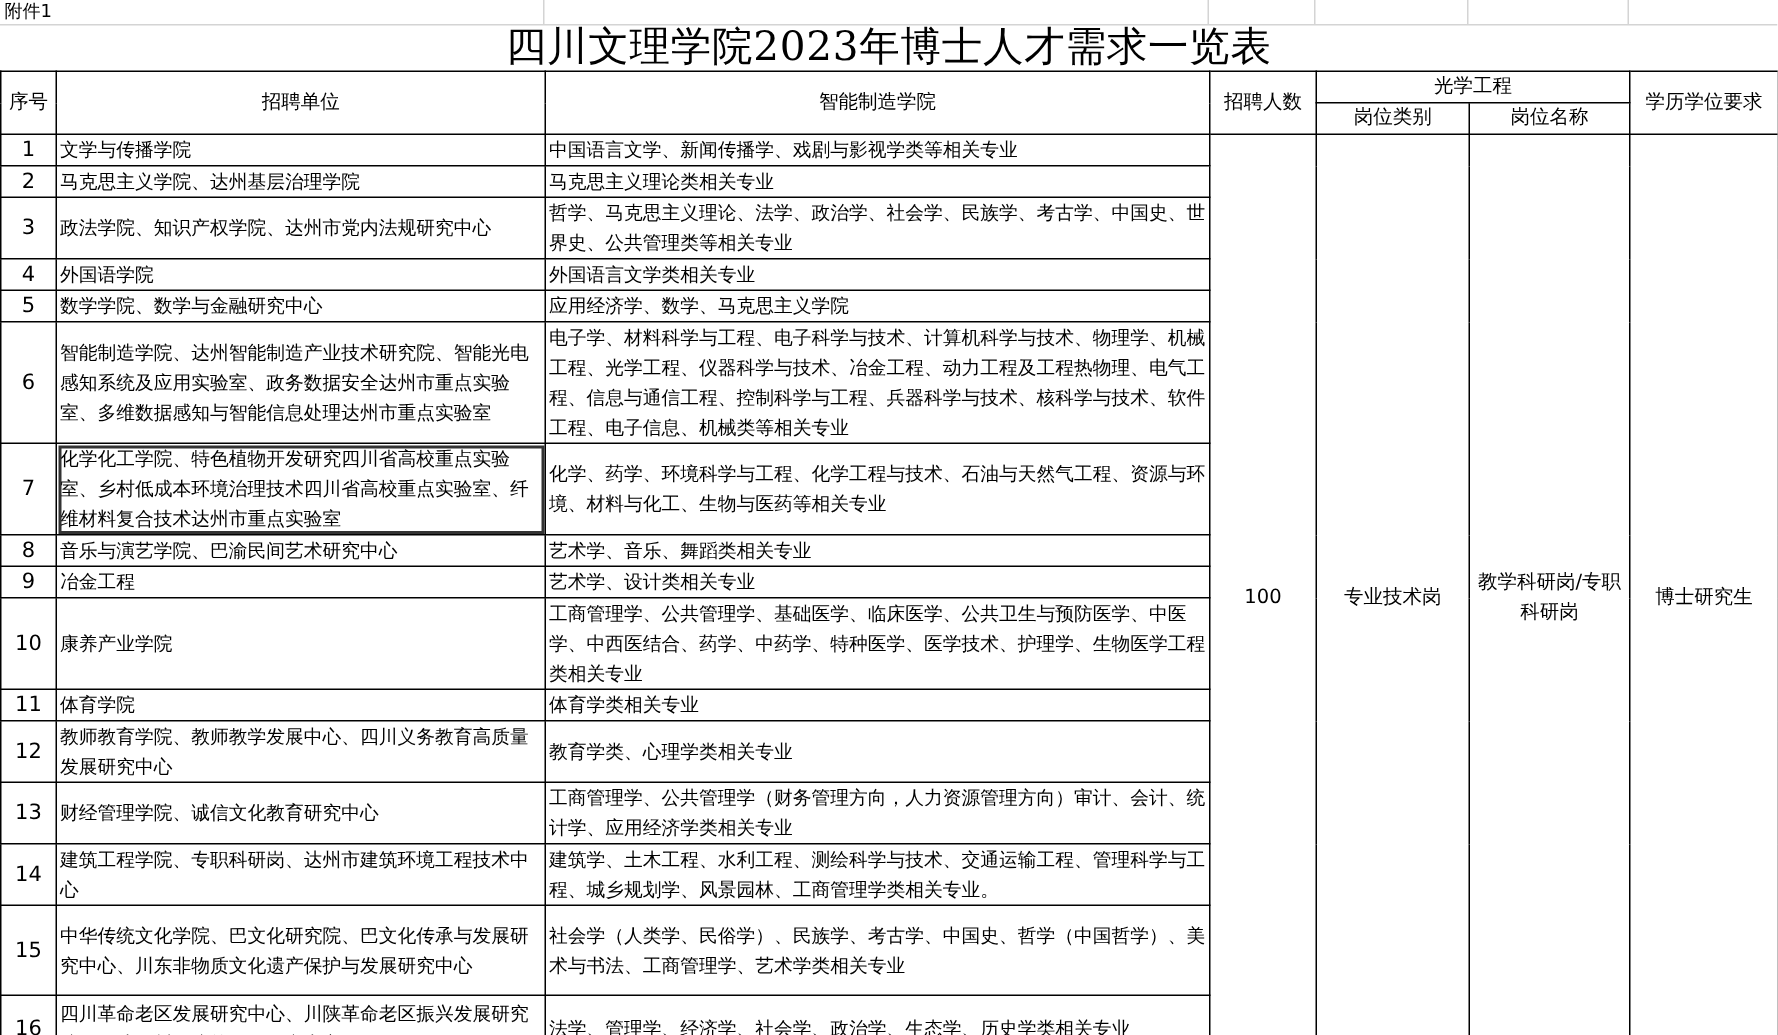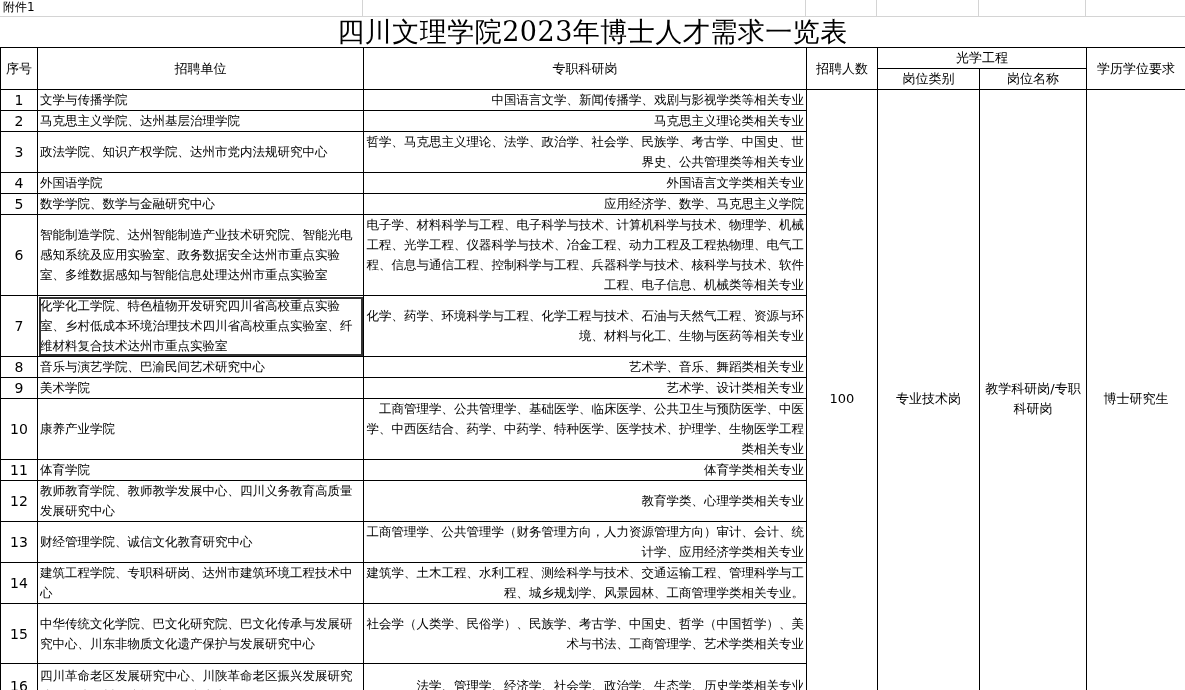--- a/index.html
+++ b/index.html
@@ -32,21 +32,21 @@
     border-collapse: collapse; table-layout: fixed;
     font-size: 12.5px;
   }
   table.grid td, table.grid th {
     border: 1px solid #000; padding: 0 2px; font-weight: normal;
     vertical-align: middle; line-height: 20px; overflow: hidden;
   }
   th.hdr { text-align: center; font-size: 13px; }
   td.no { text-align: center; font-size: 14px; }
   td.unit { text-align: left; margin-left: 44px; }
-  td.req { text-align: right; }
+  td.req { text-align: left; }
   td.span { text-align: center; font-size: 13px; border-bottom: none; }
   td.sel { outline: 2px solid #333; outline-offset: -3px; }
   .sub { line-height: 18px; }
 </style>
 </head>
 <body>
 
 <div class="sheet">
 
   <div class="toprow">
@@ -67,21 +67,21 @@
       <col style="width:443px">
       <col style="width:71px">
       <col style="width:102px">
       <col style="width:107px">
       <col style="width:99px">
     </colgroup>
     <thead>
       <tr style="height:20px">
         <th class="hdr" rowspan="2">序号</th>
         <th class="hdr" rowspan="2">招聘单位</th>
-        <th class="hdr" rowspan="2">专职科研岗</th>
+        <th class="hdr" rowspan="2">智能制造学院</th>
         <th class="hdr" rowspan="2">招聘人数</th>
         <th class="hdr sub" colspan="2">光学工程</th>
         <th class="hdr" rowspan="2">学历学位要求</th>
       </tr>
       <tr style="height:19px">
         <th class="hdr sub">岗位类别</th>
         <th class="hdr sub">岗位名称</th>
       </tr>
     </thead>
     <tbody>
@@ -124,21 +124,21 @@
         <td class="unit sel">化学化工学院、特色植物开发研究四川省高校重点实验室、乡村低成本环境治理技术四川省高校重点实验室、纤维材料复合技术达州市重点实验室</td>
         <td class="req">化学、药学、环境科学与工程、化学工程与技术、石油与天然气工程、资源与环境、材料与化工、生物与医药等相关专业</td>
       </tr>
       <tr style="height:20px">
         <td class="no">8</td>
         <td class="unit">音乐与演艺学院、巴渝民间艺术研究中心</td>
         <td class="req">艺术学、音乐、舞蹈类相关专业</td>
       </tr>
       <tr style="height:20px">
         <td class="no">9</td>
-        <td class="unit">美术学院</td>
+        <td class="unit">冶金工程</td>
         <td class="req">艺术学、设计类相关专业</td>
       </tr>
       <tr style="height:61px">
         <td class="no">10</td>
         <td class="unit">康养产业学院</td>
         <td class="req">工商管理学、公共管理学、基础医学、临床医学、公共卫生与预防医学、中医学、中西医结合、药学、中药学、特种医学、医学技术、护理学、生物医学工程类相关专业</td>
       </tr>
       <tr style="height:20px">
         <td class="no">11</td>
         <td class="unit">体育学院</td>

